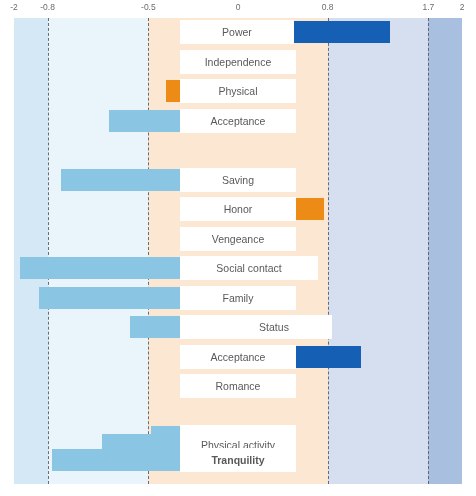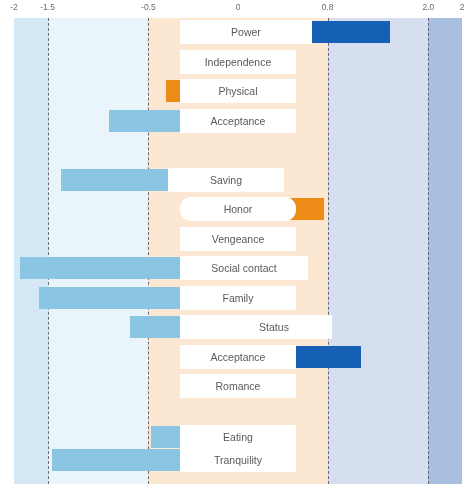--- a/index.html
+++ b/index.html
@@ -26,74 +26,74 @@
   .row-label{position:absolute;top:2.5px;height:24px;line-height:24px;background:#ffffff;
              font-size:10.5px;color:#595959;text-align:center;white-space:nowrap;}
 </style>
 </head>
 <body>
 
 <div id="chart-root">
 
   <div id="axis-area">
       <div class="axis-tick-label" style="left: 14px;">-2</div>
-      <div class="axis-tick-label" style="left: 47.6px;">-1.5</div>
+      <div class="axis-tick-label" style="left: 47.6px;">-0.8</div>
       <div class="axis-tick-label" style="left: 148.4px;">-0.5</div>
       <div class="axis-tick-label" style="left: 238px;">0</div>
       <div class="axis-tick-label" style="left: 327.6px;">0.8</div>
-      <div class="axis-tick-label" style="left: 428.4px;">2.0</div>
+      <div class="axis-tick-label" style="left: 428.4px;">1.7</div>
       <div class="axis-tick-label" style="left: 462px;">2</div>
     </div>
 
   <div id="plot-area">
     <div id="bands-layer">
         <div class="band" style="left: 0px; width: 33.6px; background: rgb(212, 232, 246);"></div>
         <div class="band" style="left: 33.6px; width: 100.8px; background: rgb(233, 244, 251);"></div>
         <div class="band" style="left: 134.4px; width: 179.2px; background: rgb(252, 232, 210);"></div>
         <div class="band" style="left: 313.6px; width: 100.8px; background: rgb(214, 223, 240);"></div>
         <div class="band" style="left: 414.4px; width: 33.6px; background: rgb(169, 191, 224);"></div>
       </div>
     <div id="gridlines-layer">
         <div class="vline" style="left: 33.6px;"></div>
         <div class="vline" style="left: 134.4px;"></div>
         <div class="vline" style="left: 313.6px;"></div>
         <div class="vline" style="left: 414.4px;"></div>
       </div>
     <div id="bars-layer">
         <div class="bar-row" style="top: -0.5px;">
           <div class="bar pos-strong" style="left: 224px; width: 152.32px;"></div>
-          <div class="row-label" style="left: 166px; width: 132px;">Power</div>
+          <div class="row-label" style="left: 166px; width: 114px;">Power</div>
         </div>
         <div class="bar-row" style="top: 29px;">
           <div class="bar pos-mid" style="left: 224px; width: 6.72px;"></div>
           <div class="row-label" style="left: 166px; width: 116px;">Independence</div>
         </div>
         <div class="bar-row" style="top: 58.5px;">
           <div class="bar neg-mid" style="left: 152.32px; width: 71.68px;"></div>
           <div class="row-label" style="left: 166px; width: 116px;">Physical</div>
         </div>
         <div class="bar-row" style="top: 88px;">
           <div class="bar neg-light" style="left: 95.2px; width: 128.8px;"></div>
           <div class="row-label" style="left: 166px; width: 116px;">Acceptance</div>
         </div>
         <div class="bar-row" style="top: 147px;">
           <div class="bar neg-light" style="left: 47.04px; width: 176.96px;"></div>
-          <div class="row-label" style="left: 154px; width: 116px;">Saving</div>
+          <div class="row-label" style="left: 166px; width: 116px;">Saving</div>
         </div>
         <div class="bar-row" style="top: 176.5px;">
           <div class="bar pos-mid" style="left: 224px; width: 86.24px;"></div>
-          <div class="row-label" style="left: 166px; width: 116px; border-radius: 11px;">Honor</div>
+          <div class="row-label" style="left: 166px; width: 116px;">Honor</div>
         </div>
         <div class="bar-row" style="top: 206px;">
           <div class="bar neg-mid" style="left: 182.56px; width: 41.44px;"></div>
           <div class="row-label" style="left: 166px; width: 116px;">Vengeance</div>
         </div>
         <div class="bar-row" style="top: 235.5px;">
           <div class="bar neg-light" style="left: 5.6px; width: 218.4px;"></div>
-          <div class="row-label" style="left: 166px; width: 128px;">Social contact</div>
+          <div class="row-label" style="left: 166px; width: 138px;">Social contact</div>
         </div>
         <div class="bar-row" style="top: 265px;">
           <div class="bar neg-light" style="left: 24.64px; width: 199.36px;"></div>
           <div class="row-label" style="left: 166px; width: 116px;">Family</div>
         </div>
         <div class="bar-row" style="top: 294.5px;">
           <div class="bar neg-light" style="left: 116.48px; width: 107.52px;"></div>
           <div class="row-label" style="left: 166px; width: 116px; padding-left: 36px;">Status</div>
         </div>
         <div class="bar-row" style="top: 324px;">
@@ -101,20 +101,24 @@
           <div class="row-label" style="left: 166px; width: 116px;">Acceptance</div>
         </div>
         <div class="bar-row" style="top: 353.5px;">
           <div class="bar pos-mid" style="left: 224px; width: 6.72px;"></div>
           <div class="row-label" style="left: 166px; width: 116px;">Romance</div>
         </div>
         <div class="bar-row" style="top: 404px;">
           <div class="bar neg-light" style="left: 136.64px; width: 87.36px;"></div>
           <div class="row-label" style="left: 166px; width: 116px;">Eating</div>
         </div>
-        <div class="bar-row" style="top: 427px;">
+        <div class="bar-row" style="top: 412.5px;">
+          <div class="bar neg-light" style="left: 88.48px; width: 135.52px;"></div>
+          <div class="row-label" style="left: 166px; width: 116px;">Physical activity</div>
+        </div>
+        <div class="bar-row" style="top: 427px; font-weight: bold;">
           <div class="bar neg-light" style="left: 38.08px; width: 185.92px;"></div>
           <div class="row-label" style="left: 166px; width: 116px;">Tranquility</div>
         </div>
       </div>
   </div>
 
 </div>
 
 </body></html>

